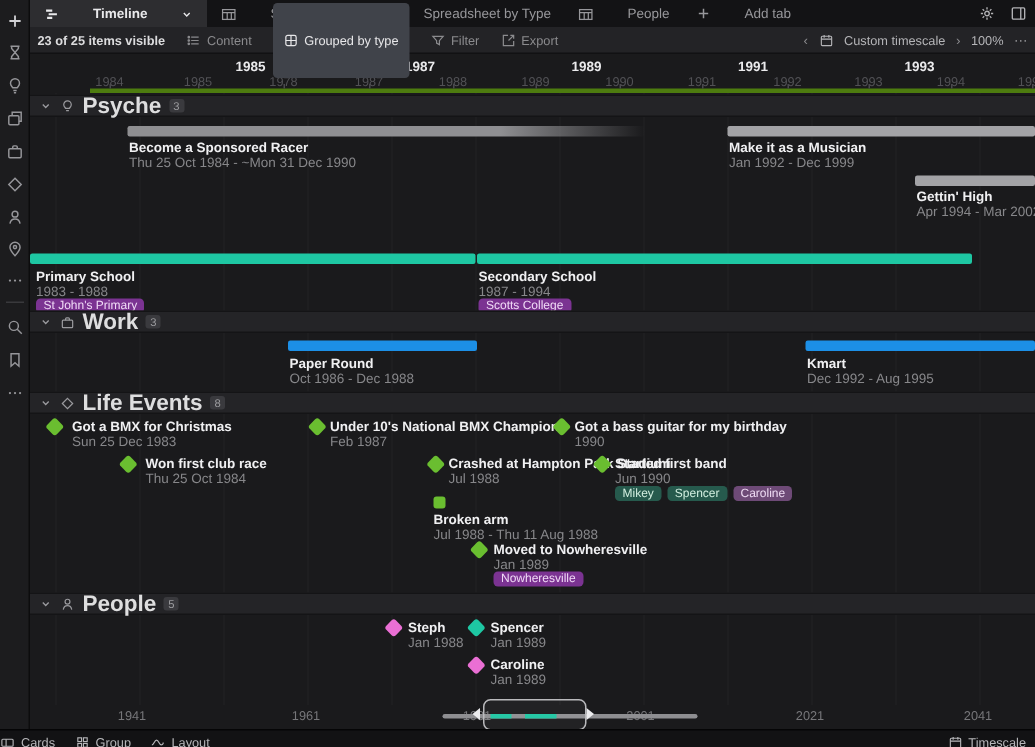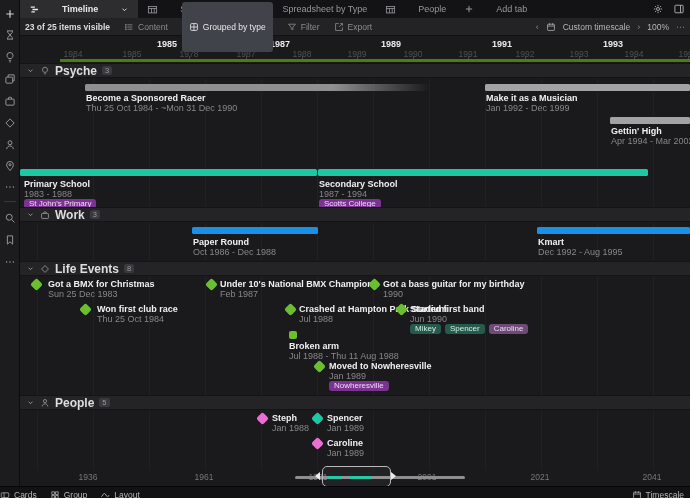--- a/index.html
+++ b/index.html
@@ -36,21 +36,21 @@
   .yr-major { position:absolute; top:3px; font-size:9px; font-weight:bold; color:#ebebed; white-space:nowrap; }
   .yr-minor { position:absolute; top:13px; font-size:8.5px; color:#515155; transform:translateX(-50%); white-space:nowrap; }
   .tick { position:absolute; bottom:0; width:1px; height:3px; background:#4a4a4e; }
 
   
   .canvas { position:absolute; left:20px; top:62px; right:0; height:424px;
     background-color:#1a1a1c;
     background-image:repeating-linear-gradient(to right, #212124 0, #212124 1px, transparent 1px, transparent 56px);
     background-position:17px 0; }
   .grp-header { position:absolute; left:0; right:0; height:15px; background:#242427; border-top:1px solid #141416; border-bottom:1px solid #141416; display:flex; align-items:center; gap:5px; padding-left:6px; }
-  .grp-name { font-size:12px; font-weight:bold; color:#dededf; }
+  .grp-name { font-size:15px; font-weight:bold; color:#dededf; }
   .cnt { background:#3a3a3e; color:#9b9b9e; font-size:7.5px; line-height:9px; padding:0 3px; border-radius:2px; }
 
   .bar { position:absolute; height:7px; border-radius:1.5px; }
   .dm { position:absolute; width:9px; height:9px; border-radius:2px; transform:rotate(45deg); }
   .dm.green { background:#6abe30; } .dm.pink { background:#ea6fd4; } .dm.teal { background:#1ec7a3; }
   .sq { position:absolute; width:8px; height:8px; border-radius:2px; background:#6abe30; }
   .tt { position:absolute; font-size:9px; font-weight:bold; color:#f0f0f2; line-height:10px; white-space:nowrap; }
   .dt { position:absolute; font-size:9px; color:#87878a; line-height:10px; white-space:nowrap; }
   .bdg { font-size:8px; line-height:10px; padding:0 5px; border-radius:3px; white-space:nowrap; display:inline-block; }
   .bdg.purple { background:#7b3392; color:#f0daf6; }
@@ -358,21 +358,21 @@
     <span class="dt" style="left:252px;top:361px">Jan 1988</span>
     <div class="dm teal" style="left:293px;top:352px"></div>
     <span class="tt" style="left:307px;top:351px">Spencer</span>
     <span class="dt" style="left:307px;top:361px">Jan 1989</span>
     <div class="dm pink" style="left:293px;top:377px"></div>
     <span class="tt" style="left:307px;top:376px">Caroline</span>
     <span class="dt" style="left:307px;top:386px">Jan 1989</span>
   </main>
 
   <div class="navband">
-    <span class="nav-year" style="left:68px">1936</span>
+    <span class="nav-year" style="left:68px">1941</span>
     <span class="nav-year" style="left:184px">1961</span>
     <span class="nav-year" style="left:298px">1981</span>
     <span class="nav-year" style="left:407px">2001</span>
     <span class="nav-year" style="left:520px">2021</span>
     <span class="nav-year" style="left:632px">2041</span>
   </div>
   <div class="nav-track" style="left:295px;width:170px"></div>
   <div class="nav-teal" style="left:327px;width:14px"></div>
   <div class="nav-teal" style="left:350px;width:21px"></div>
   <div class="nav-thumb"></div>

